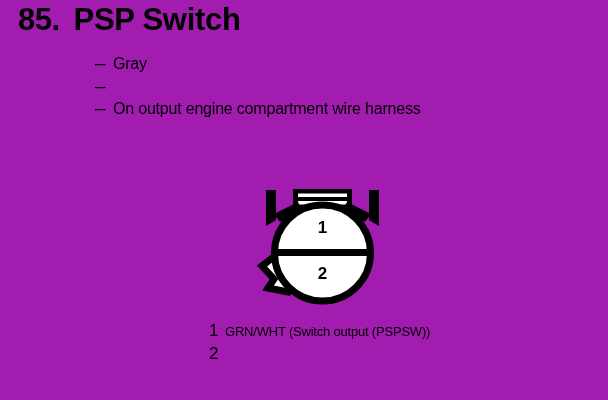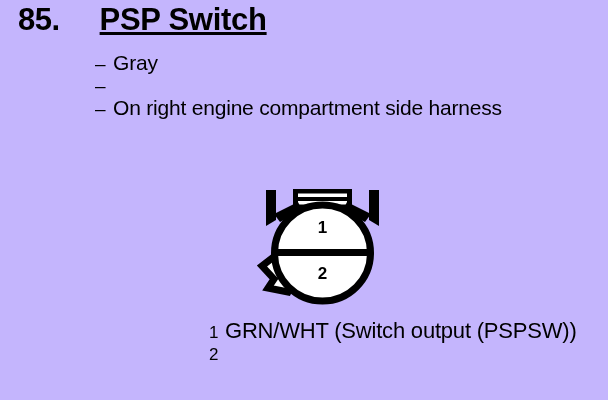--- a/index.html
+++ b/index.html
@@ -14,21 +14,21 @@
     position: relative;
     overflow: hidden;
     font-family: "Liberation Sans", sans-serif;
     color: #000000;
     -webkit-font-smoothing: none;
   }
 
   .page {
     position: absolute;
     inset: 0;
-    background: #c4b5fd;
+    background: #a21caf;
   }
 
   
   .header {
     position: absolute;
     left: 18px;
     top: 4px;
     display: flex;
     align-items: baseline;
     white-space: nowrap;
@@ -37,22 +37,21 @@
     font-size: 31px;
     font-weight: bold;
     letter-spacing: -0.5px;
     line-height: 1;
   }
   .item-title {
     font-size: 31px;
     font-weight: bold;
     letter-spacing: -0.3px;
     line-height: 1;
-    margin-left: 40px;
-    text-decoration: underline;
+    margin-left: 14px;
   }
 
   
   .notes {
     position: absolute;
     left: 95px;
     top: 52px;
   }
   .note-line {
     display: flex;
@@ -61,21 +60,21 @@
     line-height: 22px;
     white-space: nowrap;
   }
   .note-dash {
     width: 18px;
     flex: 0 0 18px;
     font-size: 19px;
     line-height: 22px;
   }
   .note-text {
-    font-size: 21px;
+    font-size: 16px;
     line-height: 22px;
     letter-spacing: -0.2px;
   }
 
   
   .diagram {
     position: absolute;
     left: 250px;
     top: 180px;
     width: 145px;
@@ -103,21 +102,21 @@
     font-size: 17px;
     line-height: 22px;
     white-space: nowrap;
   }
   .legend-pin {
     width: 16px;
     flex: 0 0 16px;
     font-size: 17px;
   }
   .legend-desc {
-    font-size: 22px;
+    font-size: 13px;
     letter-spacing: -0.2px;
   }
 </style>
 </head>
 <body>
 
 <div class="page">
 
   <div class="header">
     <span class="item-number">85.</span>
@@ -130,21 +129,21 @@
       <span class="note-dash">–</span>
       <span class="note-text">Gray</span>
     </div>
 
     <div class="note-line">
       <span class="note-dash">–</span>
     </div>
 
     <div class="note-line">
       <span class="note-dash">–</span>
-      <span class="note-text">On right engine compartment side harness</span>
+      <span class="note-text">On output engine compartment wire harness</span>
     </div>
 
   </div>
 
   <div class="diagram">
     <svg width="145" height="135" viewBox="0 0 145 135" xmlns="http://www.w3.org/2000/svg">
 
       <g>
         <path d="M16 10 L26 10 L26 40 L16 46 Z" fill="#000000"></path>
       </g>

